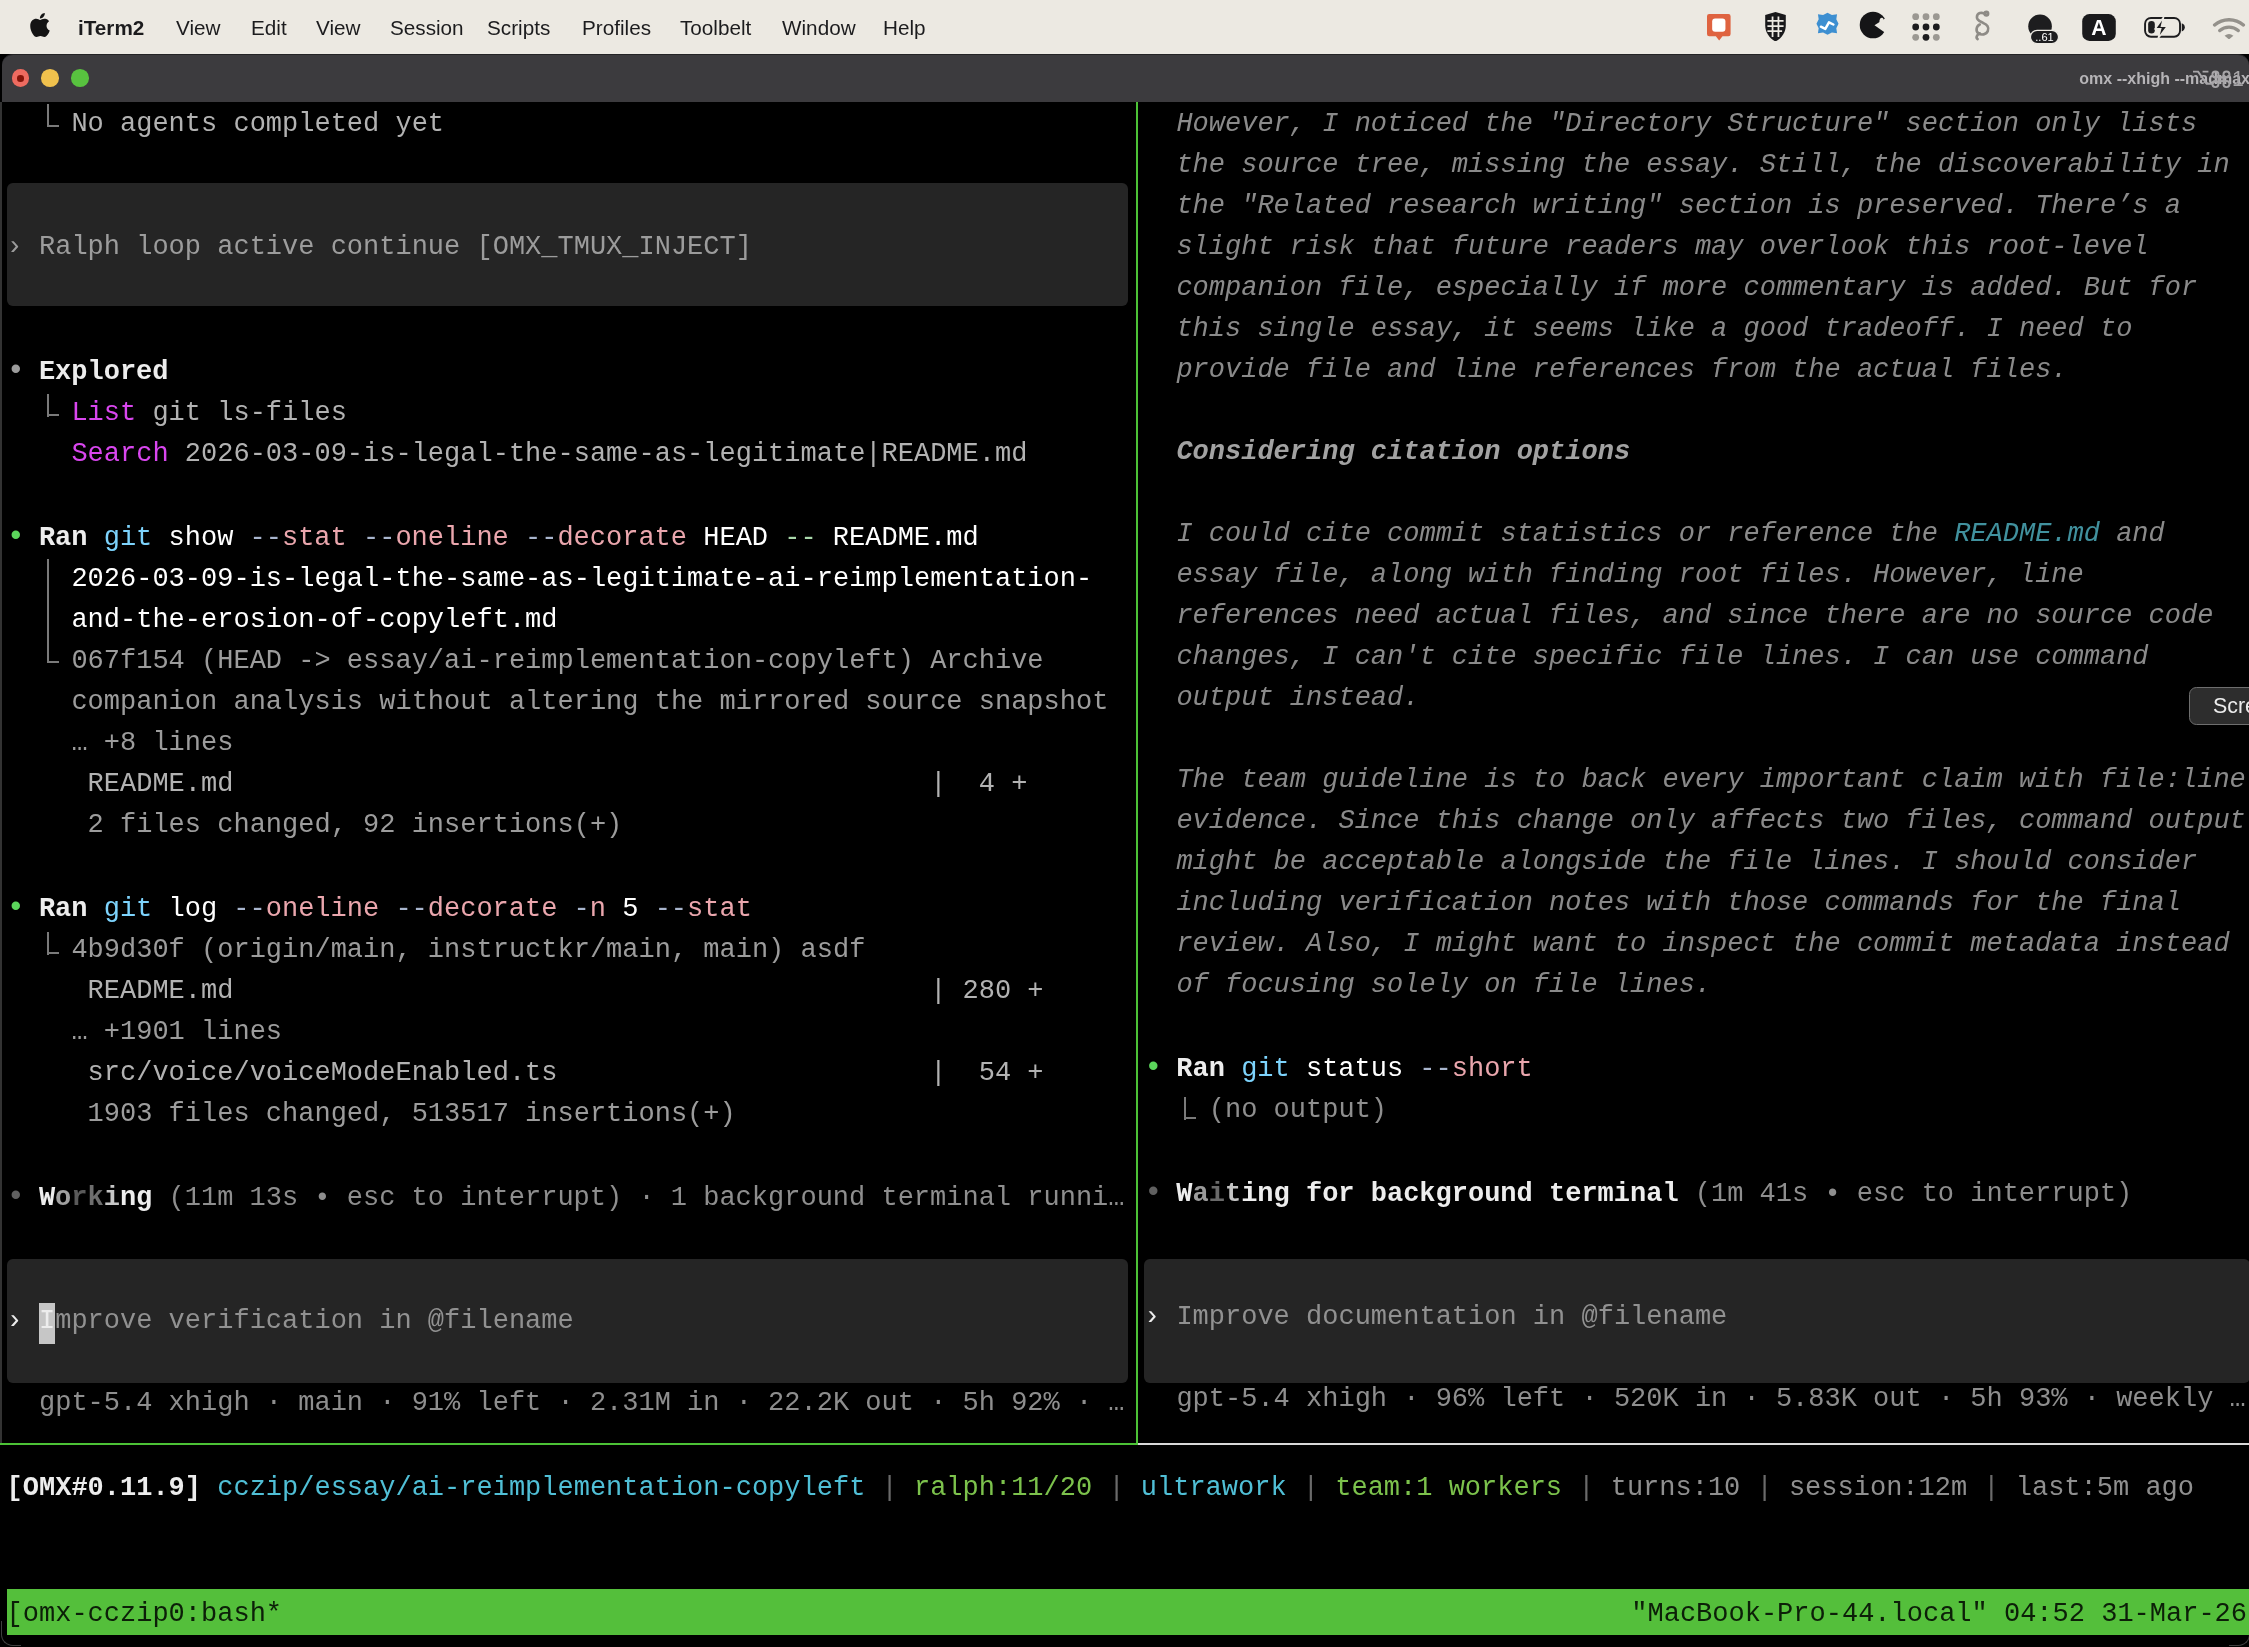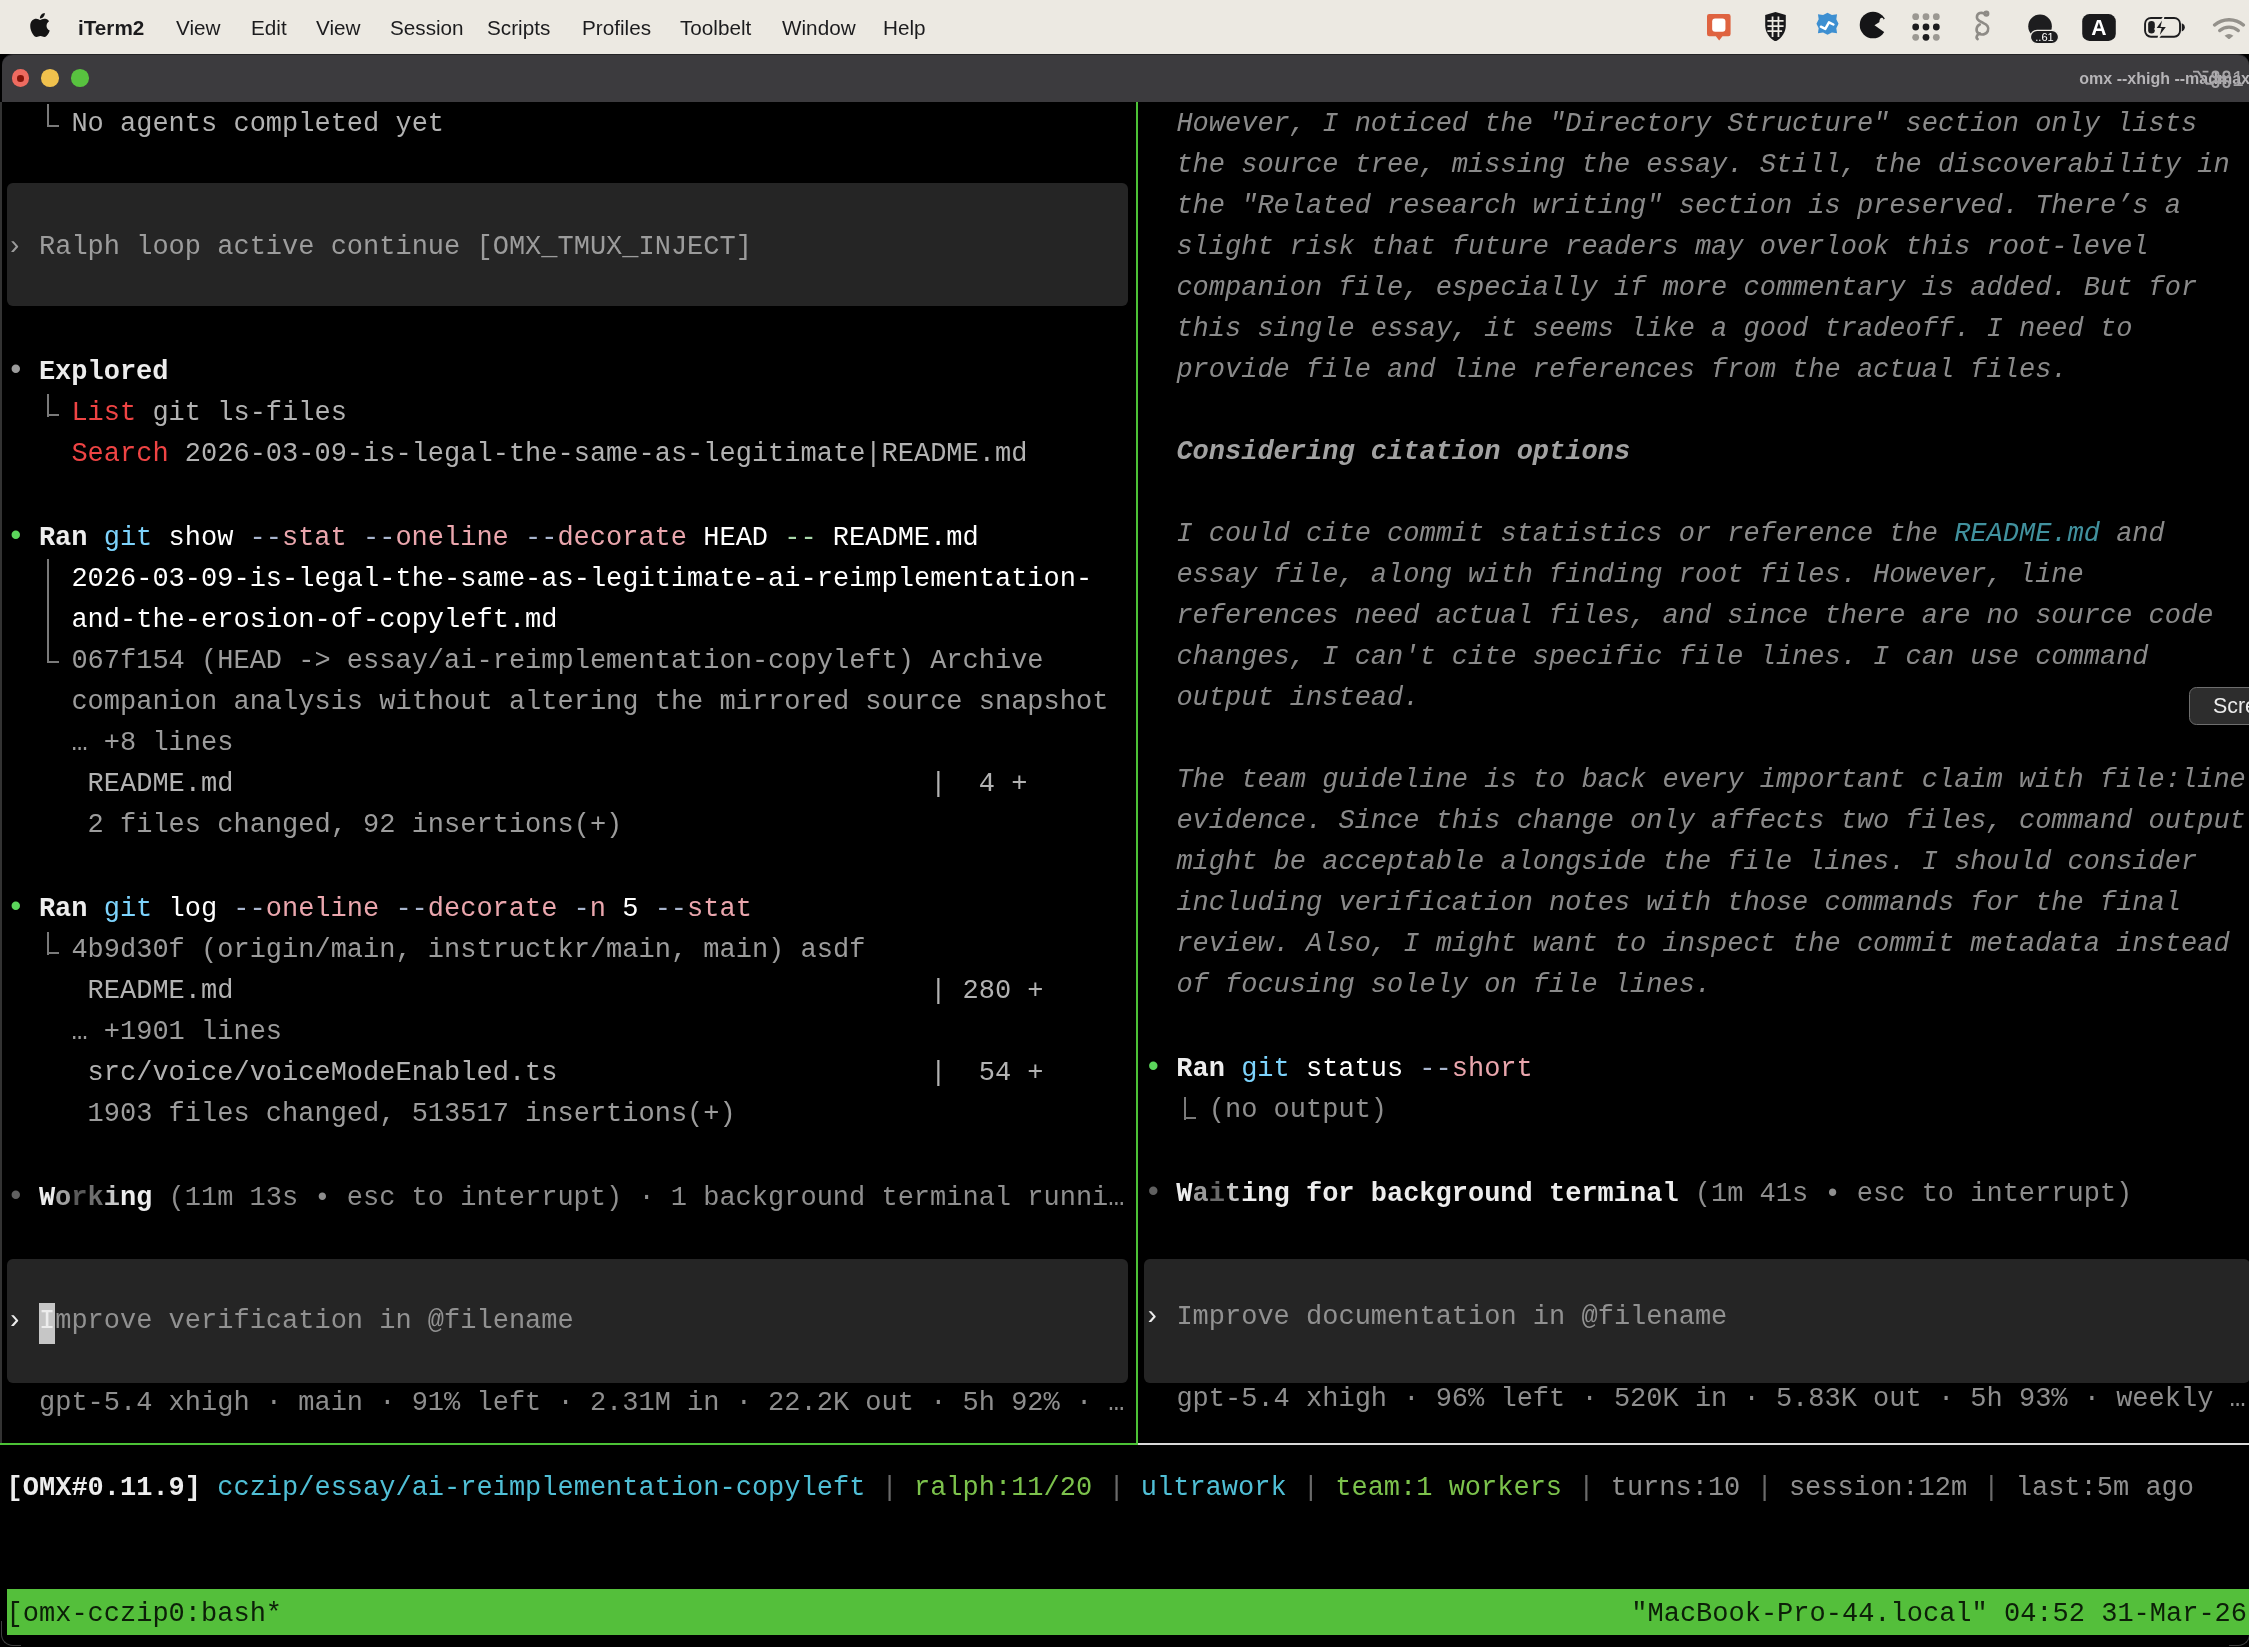--- a/index.html
+++ b/index.html
@@ -8,21 +8,21 @@
 .mi{position:absolute;top:0;height:54px;line-height:56px;font-family:"Liberation Sans",sans-serif;font-size:20.7px;color:#1c1c1e}
 #titlebar{left:1.5px;top:54px;width:2247px;height:48px;background:#3c3b3e;border-radius:11px 11px 0 0;border-top:1.5px solid #232325}
 .tl{position:absolute;top:69px;width:17.7px;height:17.7px;border-radius:50%}
 #ttext{left:0;top:54px;width:2250px;height:48px;line-height:49px;text-align:right;font-family:"Liberation Sans",sans-serif;font-weight:bold;font-size:16px;color:#b6b4b7}
 #term{left:0;top:102px;width:2250px;height:1546px;background:#000}
 pre{position:absolute;font-family:"Liberation Mono",monospace;font-size:27px;line-height:41px;white-space:pre;color:#b2b2b2}
 .b{font-weight:bold}
 .w{color:#ededed}
 .gy{color:#9c9c9c}
 .gd{color:#8e8e8e}
-.cy{color:#ef4444}
+.cy{color:#d946ef}
 .cy2{color:#50bfd6}
 .bl{color:#7dd3fc}
 .lv{color:#ffffff}
 .pk{color:#eaa6ad}
 .dk{color:#a8b5cd}
 .mg{color:#a9d8ab}
 .gn{color:#5bd55b}
 .yg{color:#7cc24c}
 .dim{color:#606060}
 .bu{font-size:31px;letter-spacing:-2.5px}

